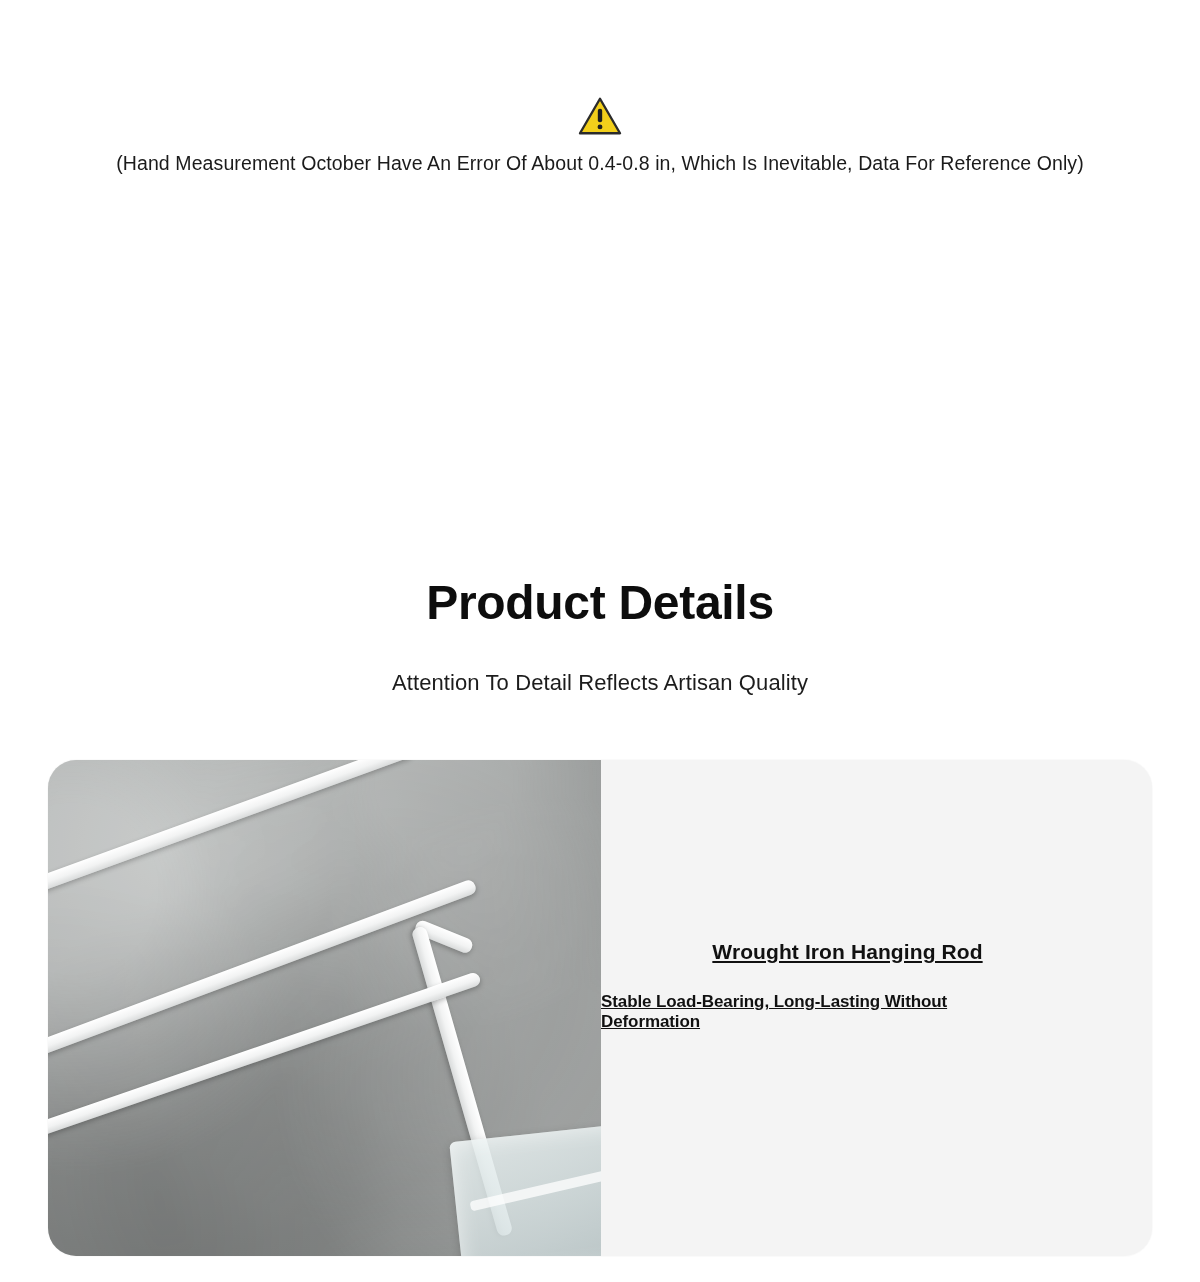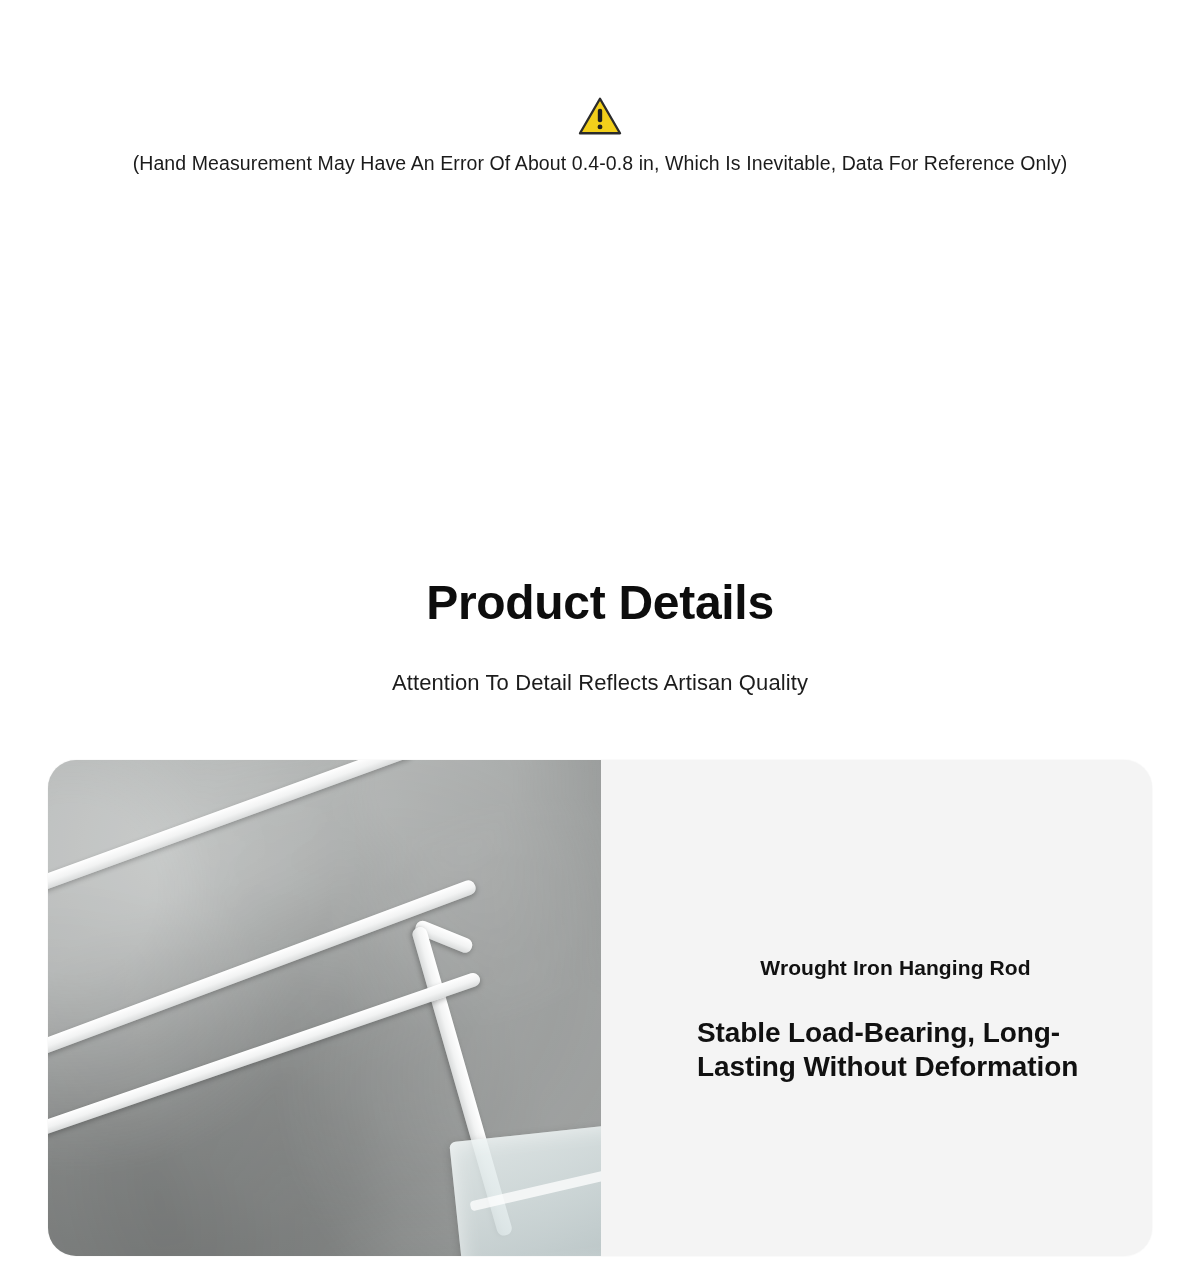--- a/index.html
+++ b/index.html
@@ -170,52 +170,52 @@
 
   .detail-copy {
     flex: 1;
     background: #f4f4f4;
     position: relative;
   }
   .copy-inner {
     position: absolute;
     left: 0;
     right: 58px;
-    top: 196px;
+    top: 180px;
     text-align: left;
-    padding-left: 96px;
+    text-decoration: underline;
   }
   .copy-title {
     font-size: 21px;
     font-weight: 700;
     color: #111111;
     letter-spacing: 0.1px;
     text-align: center;
     padding-right: 0;
   }
   .copy-body {
-    margin-top: 36px;
-    font-size: 28px;
+    margin-top: 28px;
+    font-size: 17px;
     font-weight: 700;
     color: #111111;
     line-height: 1.2;
     letter-spacing: -0.1px;
     max-width: 400px;
   }
 </style>
 </head>
 <body>
 
 <div class="disclaimer">
   <svg class="warn-icon" viewBox="0 0 48 44" aria-hidden="true">
     <path d="M24 3 L46 41 L2 41 Z" fill="#f2cf1b" stroke="#2b2b2b" stroke-width="2.6" stroke-linejoin="round"></path>
     <rect x="21.6" y="14" width="4.8" height="15" rx="2.2" fill="#1d1d1d"></rect>
     <circle cx="24" cy="34" r="2.7" fill="#1d1d1d"></circle>
   </svg>
-  <div class="disclaimer-text">(Hand Measurement May Have An Error Of About 0.4-0.8 in, Which Is Inevitable, Data For Reference Only)</div>
+  <div class="disclaimer-text">(Hand Measurement October Have An Error Of About 0.4-0.8 in, Which Is Inevitable, Data For Reference Only)</div>
 </div>
 
 <div class="section-head">
   <h1 class="section-title">Product Details</h1>
   <div class="section-sub">Attention To Detail Reflects Artisan Quality</div>
 </div>
 
 <div class="detail-card">
   <div class="detail-photo">
     <div class="bar bar-top"></div>

